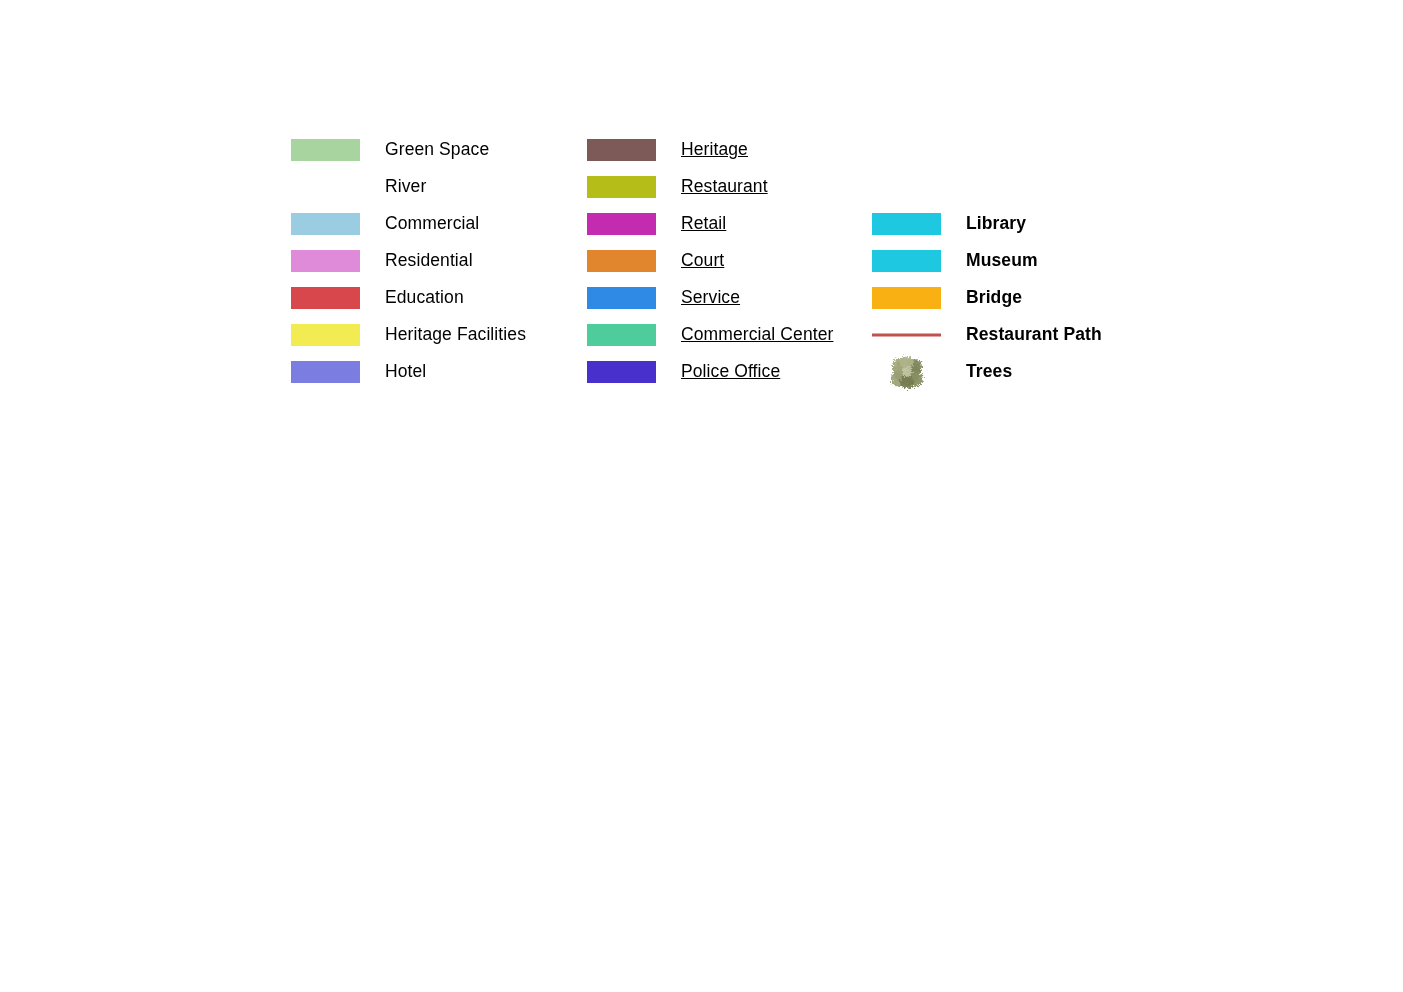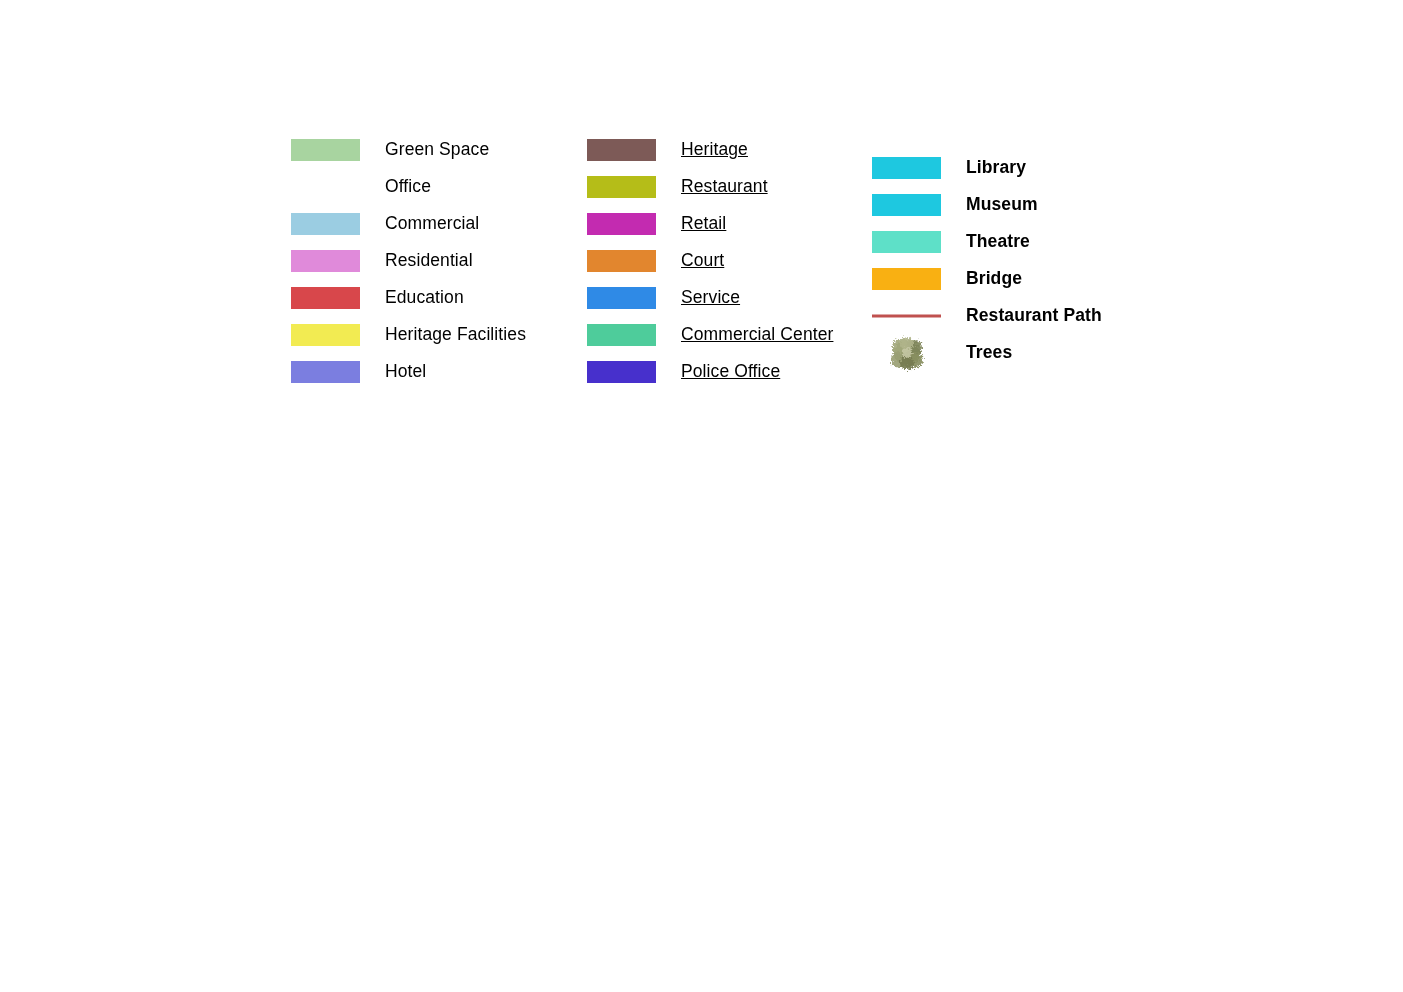--- a/index.html
+++ b/index.html
@@ -14,21 +14,21 @@
     position: relative;
     overflow: hidden;
   }
 
   #legend {
     position: absolute;
     left: 291px;
     top: 131px;
     display: flex;
     flex-direction: row;
-    align-items: center;
+    align-items: flex-end;
   }
 
   .legend-column {
     display: flex;
     flex-direction: column;
   }
   .legend-column.col-1 { width: 296px; }
   .legend-column.col-2 { width: 285px; text-decoration: underline; }
   .legend-column.col-3 { width: 240px; font-weight: bold; }
 
@@ -100,21 +100,21 @@
       <div class="legend-row">
         <div class="swatch-holder">
           <span class="swatch" style="background: rgb(168, 212, 160);"></span>
         </div>
         <span class="legend-label">Green Space</span>
       </div>
       <div class="legend-row">
         <div class="swatch-holder">
           <span class="swatch" style="background-blend-mode: normal;"></span>
         </div>
-        <span class="legend-label">Office</span>
+        <span class="legend-label">River</span>
       </div>
       <div class="legend-row">
         <div class="swatch-holder">
           <span class="swatch" style="background: rgb(155, 205, 226);"></span>
         </div>
         <span class="legend-label">Commercial</span>
       </div>
       <div class="legend-row">
         <div class="swatch-holder">
           <span class="swatch" style="background: rgb(224, 138, 218);"></span>
@@ -189,26 +189,20 @@
         <div class="swatch-holder">
           <span class="swatch" style="background: rgb(30, 200, 224);"></span>
         </div>
         <span class="legend-label">Library</span>
       </div>
       <div class="legend-row">
         <div class="swatch-holder">
           <span class="swatch" style="background: rgb(30, 200, 224);"></span>
         </div>
         <span class="legend-label">Museum</span>
-      </div>
-      <div class="legend-row">
-        <div class="swatch-holder">
-          <span class="swatch" style="background: rgb(94, 224, 200);"></span>
-        </div>
-        <span class="legend-label">Theatre</span>
       </div>
       <div class="legend-row">
         <div class="swatch-holder">
           <span class="swatch" style="background: rgb(249, 176, 18);"></span>
         </div>
         <span class="legend-label">Bridge</span>
       </div>
       <div class="legend-row">
         <div class="swatch-holder">
           <span class="swatch line-style" style="--line-color: #c0514f;"></span>

